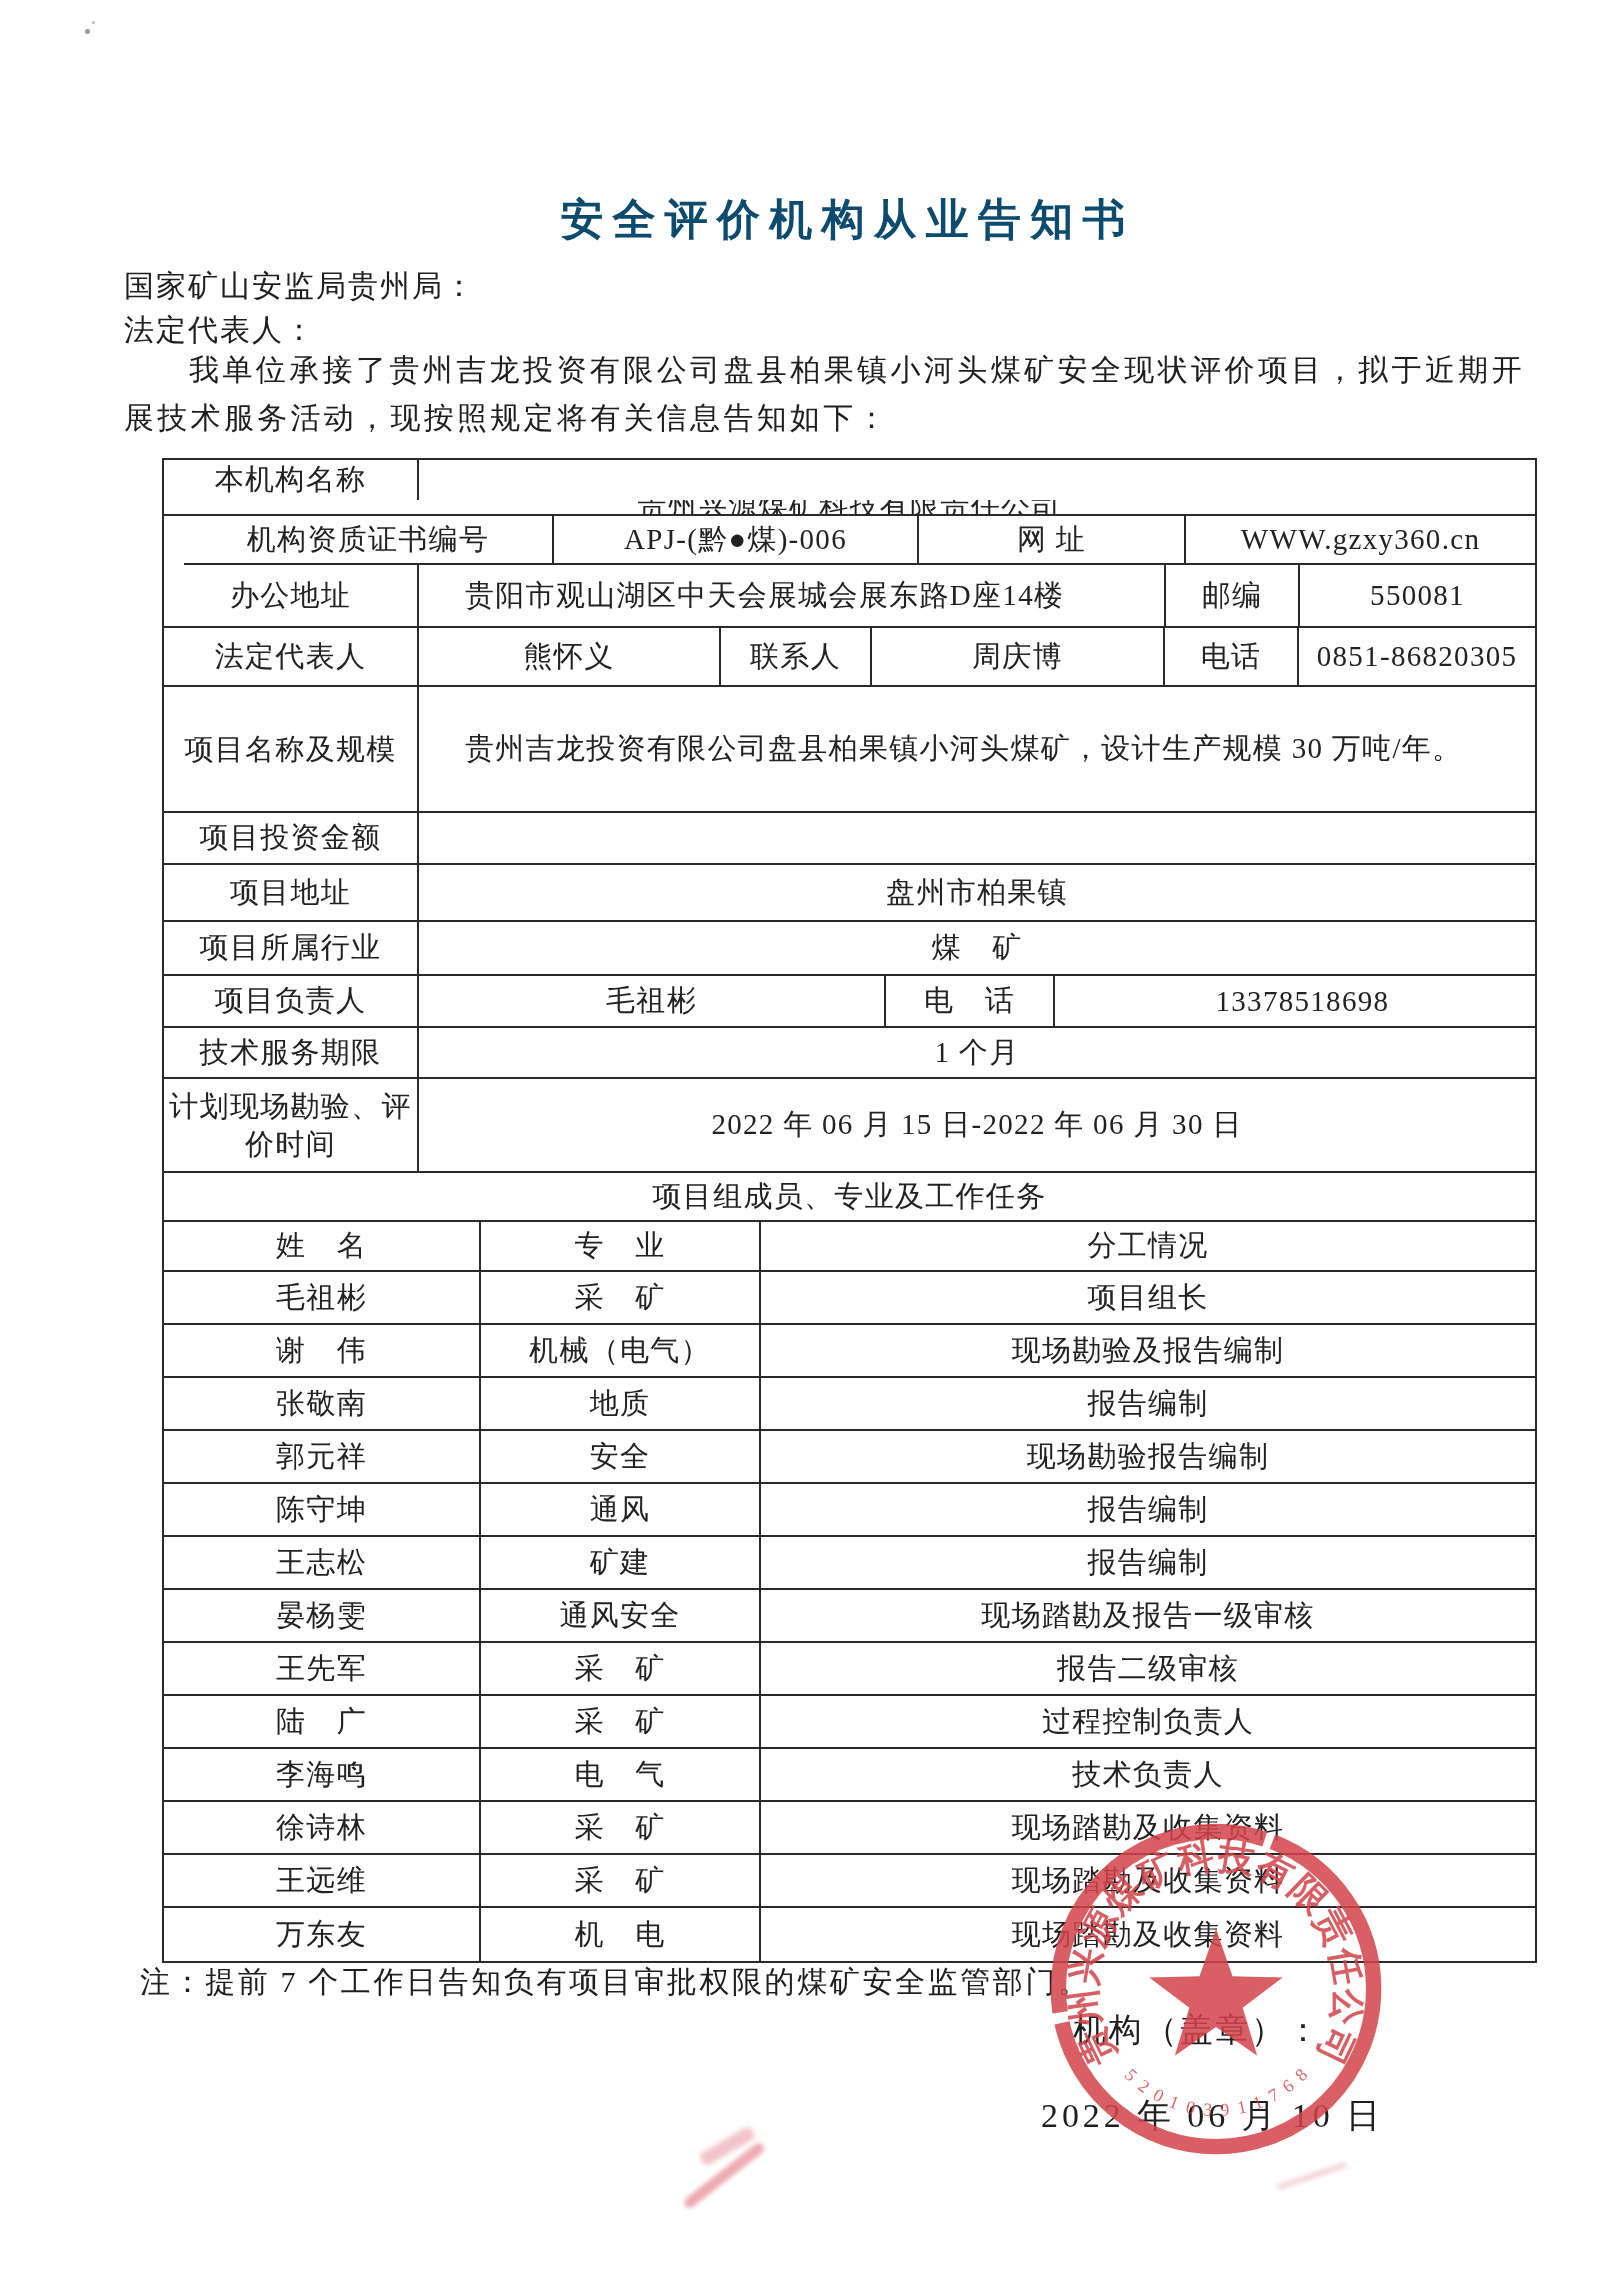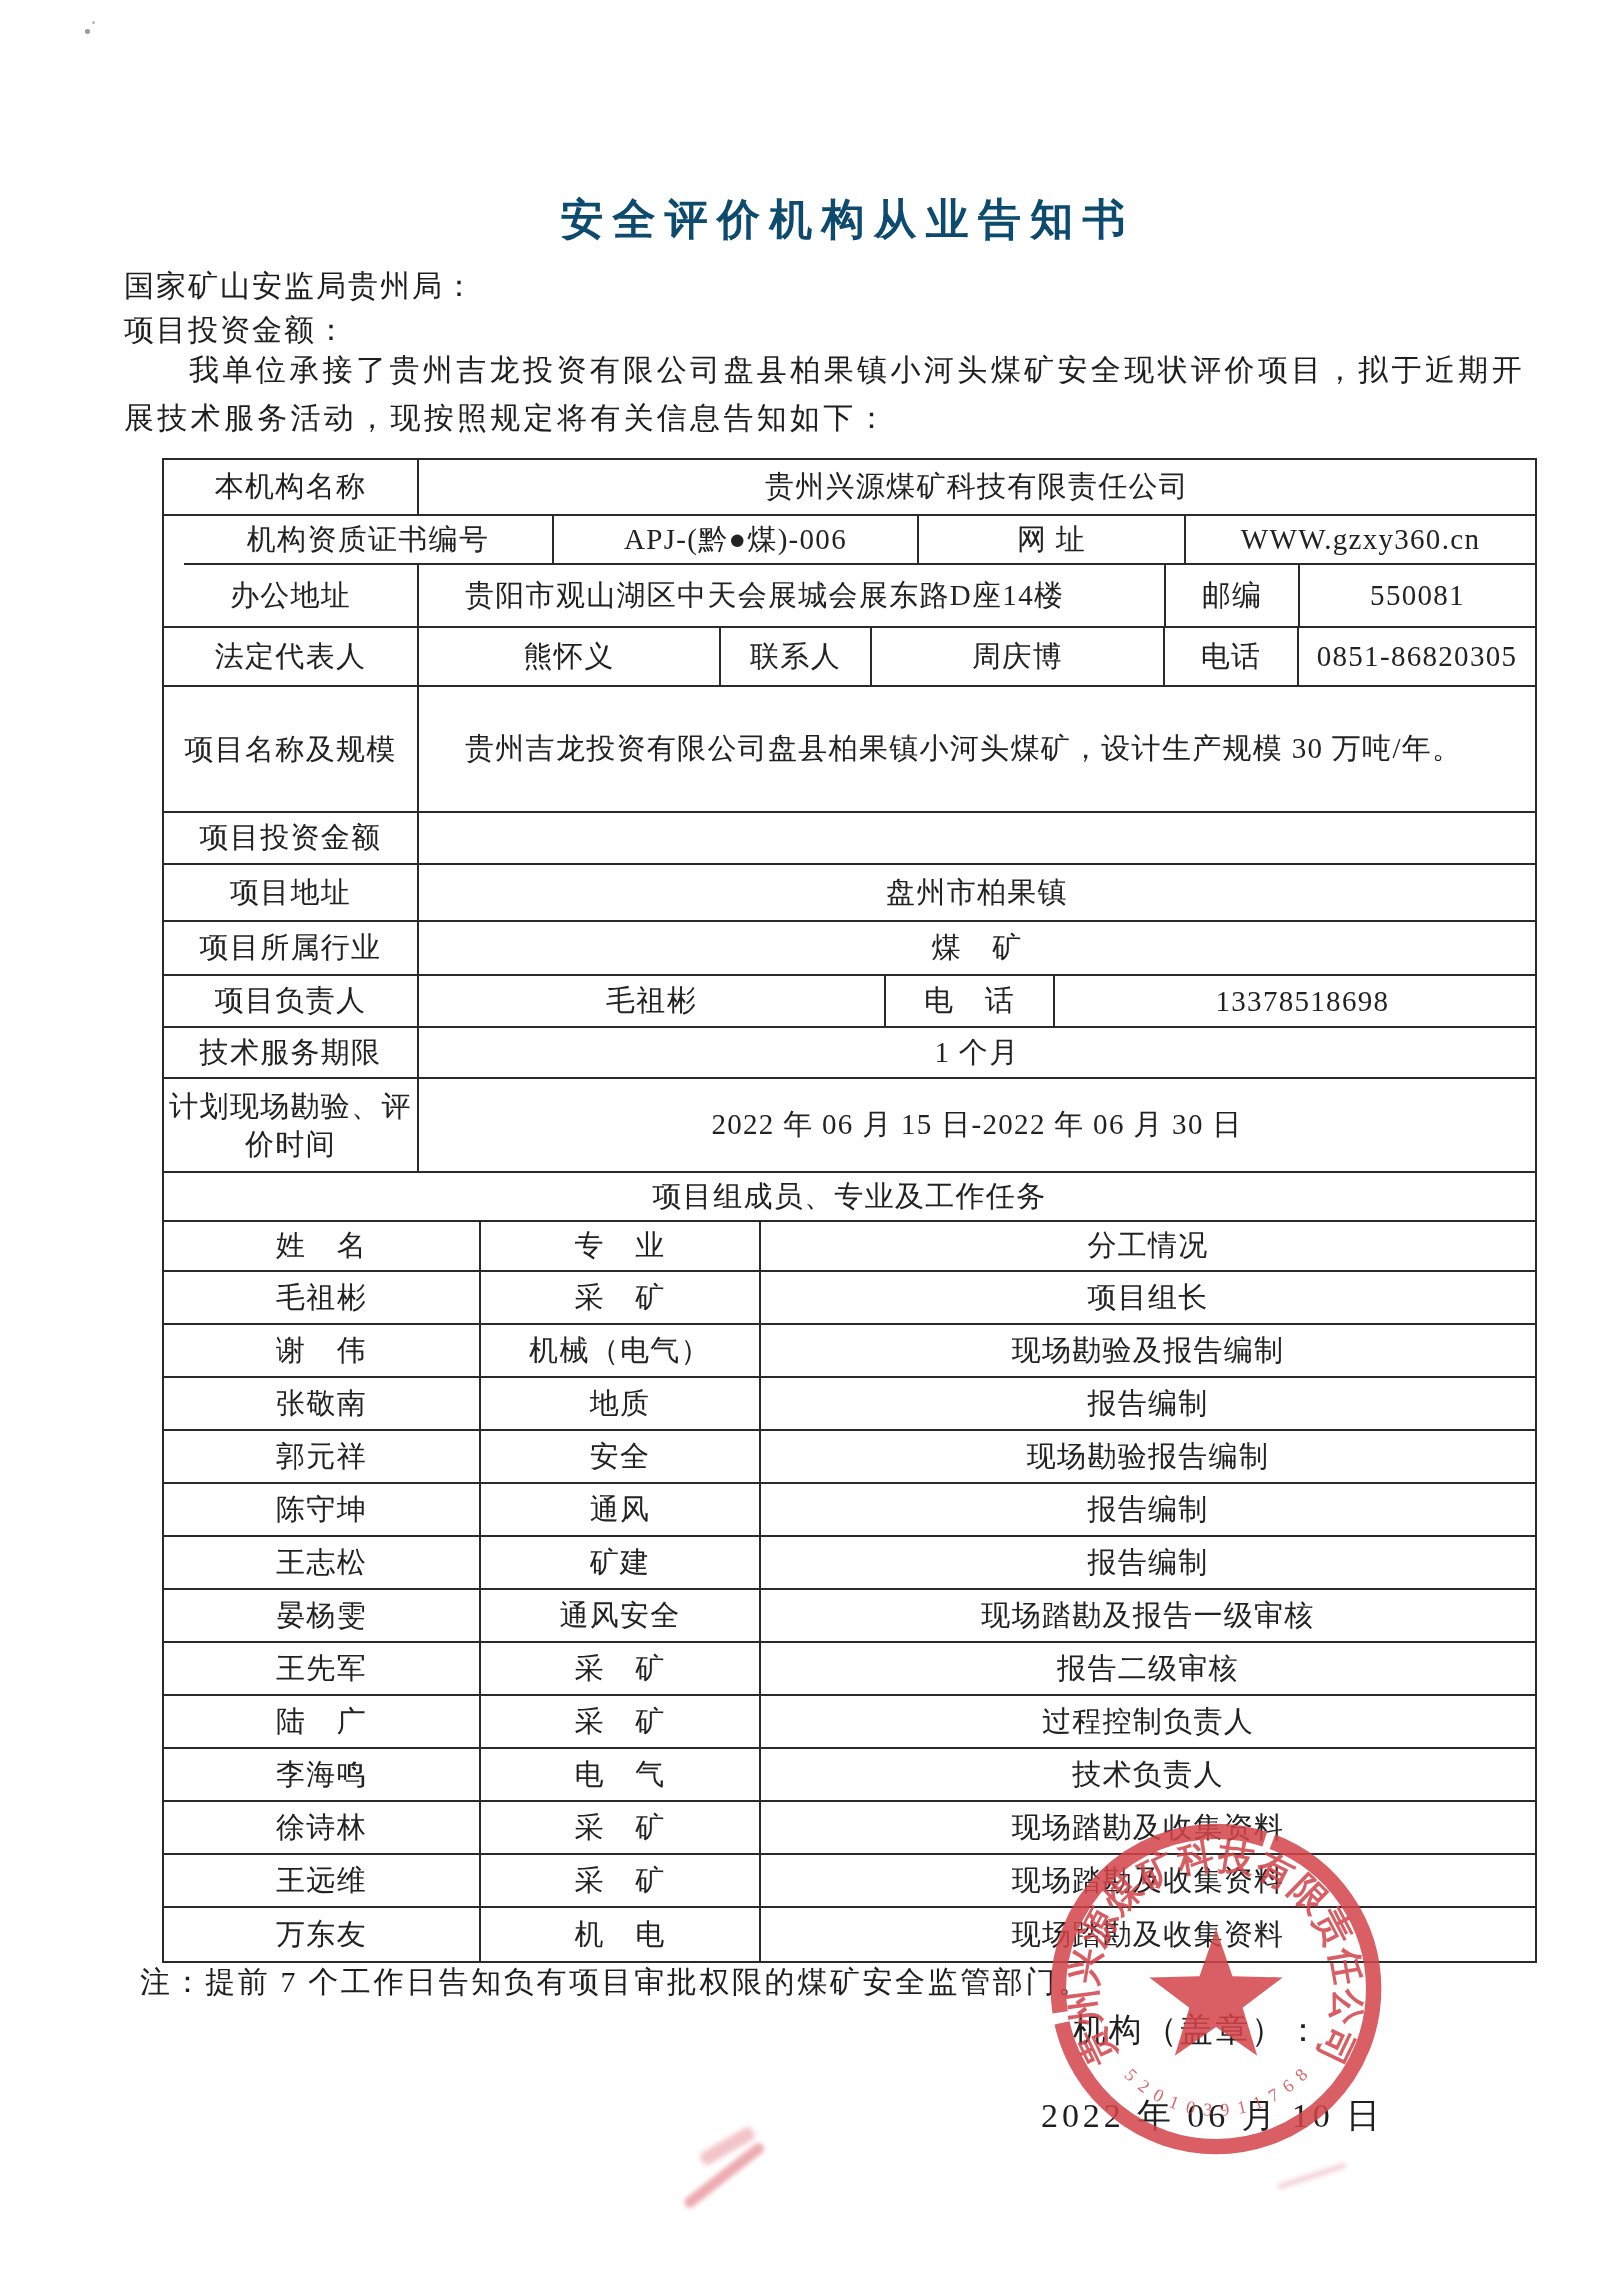--- a/index.html
+++ b/index.html
@@ -30,21 +30,21 @@
   }
   .tr{display:flex; box-sizing:border-box; border-bottom:2px solid #2a2a2a;}
   .tr:last-child{border-bottom:none;}
   .td{
     box-sizing:border-box; border-right:2px solid #2a2a2a;
     display:flex; align-items:center; justify-content:center;
     text-align:center; letter-spacing:1.3px; padding:0 5.2px; overflow:hidden;
   }
   .td:last-child{border-right:none;}
   .left{justify-content:flex-start; text-align:left; padding-left:46px;}
-  .h85{height:56px;} .h87{height:49px;margin-left:20px;} .h96{height:63px;} .h90{height:59px;}
+  .h85{height:56px;flex-direction:column;} .h87{height:49px;margin-left:20px;} .h96{height:63px;} .h90{height:59px;}
   .h192{height:126px;} .h80{height:52px;} .h83{height:57px;} .h82{height:54px;}
   .h78{height:51px;} .h144{height:94px;} .h75{height:49px;} .h76{height:50px;}
   .hm{height:53px;}
   
   .w390{width:255px;} .w1710{flex:1;}
   .w566{width:370px;} .w557{width:365px;} .w408{width:267px;} .w569{flex:1;}
   .w1141{width:747px;} .w204{width:134px;} .w365{flex:1;}
   .w462{width:302px;} .w231{width:151px;} .w448{width:293px;}
   .w713{width:467px;} .w258{width:169px;} .w739{flex:1;padding-left:20px;}
   .w485{width:317px;} .w428{width:280px;} .w1187{flex:1;}
@@ -67,21 +67,21 @@
   .sp2{left:92px; top:21px; width:3.3px; height:3.3px; opacity:.7;}
 </style>
 </head>
 <body>
 
 <div class="page">
 
   <div class="title">安全评价机构从业告知书</div>
 
   <div class="recipient r1">国家矿山安监局贵州局：</div>
-  <div class="recipient r2">项目投资金额：</div>
+  <div class="recipient r2">法定代表人：</div>
 
   <div class="intro">我单位承接了贵州吉龙投资有限公司盘县柏果镇小河头煤矿安全现状评价项目，拟于近期开展技术服务活动，现按照规定将有关信息告知如下：</div>
 
   <div class="tbl">
 
     <div class="tr h85">
       <div class="td w390">本机构名称</div>
       <div class="td w1710">贵州兴源煤矿科技有限责任公司</div>
     </div>
 

